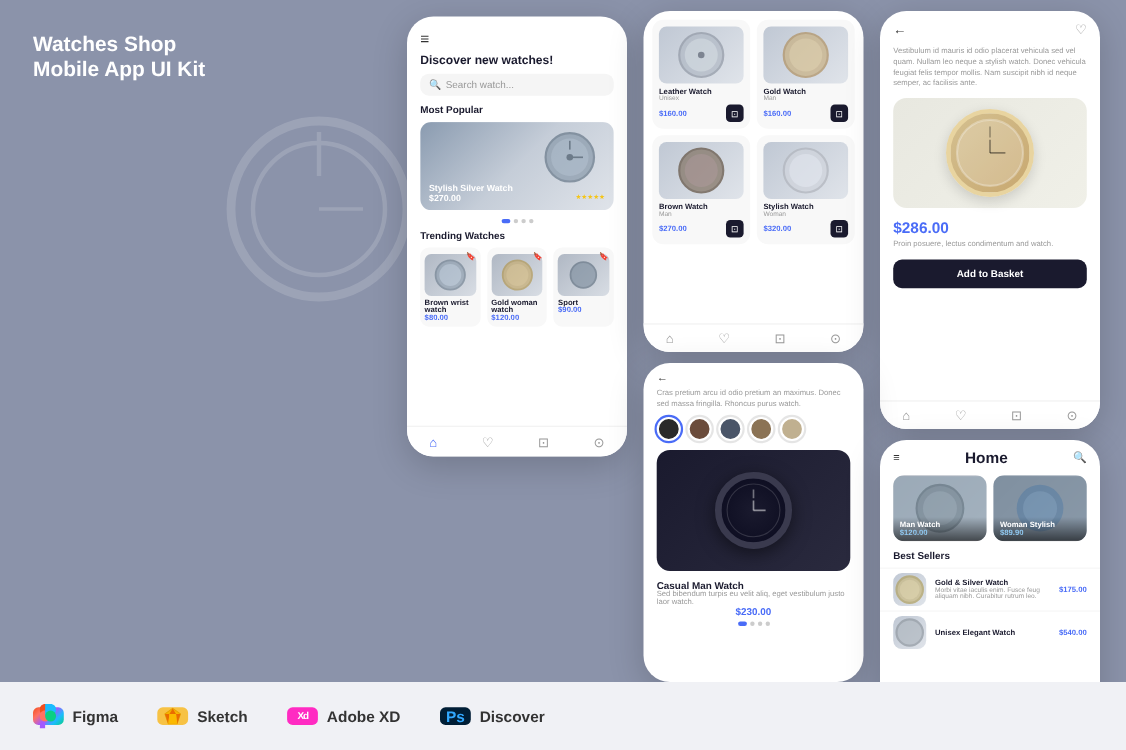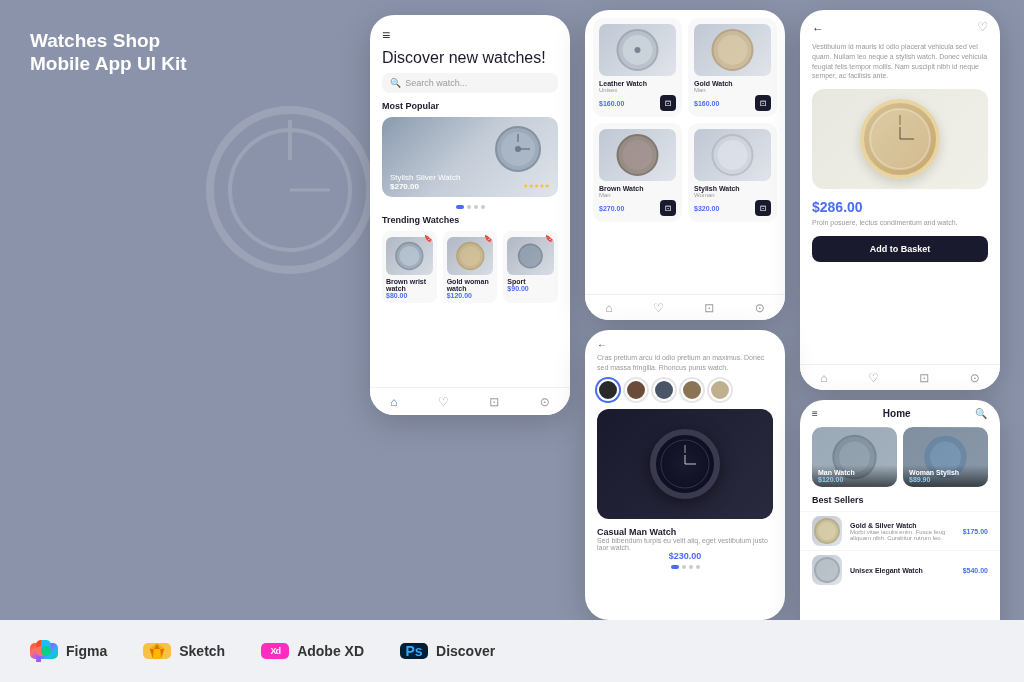--- a/index.html
+++ b/index.html
@@ -80,22 +80,22 @@
       height: 400px;
     }
     .phone1 .p-header {
       padding: 12px 12px 6px;
       display: flex;
       align-items: center;
     }
     .hamburger { font-size: 14px; color: #333; }
     .p-discover {
       padding: 0 12px 6px;
-      font-size: 16px;
-      font-weight: 400;
+      font-size: 11px;
+      font-weight: 700;
       color: #1a1a2e;
     }
     .p-search {
       margin: 0 12px 8px;
       background: #f5f5f5;
       border-radius: 8px;
       padding: 5px 8px;
       display: flex;
       align-items: center;
       gap: 4px;
@@ -122,21 +122,21 @@
       background: linear-gradient(135deg, #8a9bb0 0%, #c5cdd8 50%, #e0e4ea 100%);
       display: flex;
       align-items: flex-end;
       padding: 6px 8px;
     }
     .p-hero-overlay {
       position: absolute;
       bottom: 6px;
       left: 8px;
     }
-    .p-hero-name { font-size: 8px; font-weight: 400; color: white; text-align: center; }
+    .p-hero-name { font-size: 8px; font-weight: 700; color: white; text-align: center; }
     .p-hero-price { font-size: 8px; color: white; font-weight: 600; }
     .p-hero-stars {
       position: absolute;
       bottom: 8px;
       right: 8px;
       color: #f5c518;
       font-size: 6px;
     }
     .p-dots {
       display: flex;
@@ -366,21 +366,21 @@
       top: 400px;
       width: 200px;
       height: 270px;
     }
     .p5-header {
       padding: 8px 12px;
       display: flex;
       justify-content: space-between;
       align-items: center;
     }
-    .p5-home { font-size: 10px; font-weight: 700; color: #1a1a2e; text-align: center; flex: 1; }
+    .p5-home { font-size: 14px; font-weight: 700; color: #1a1a2e; text-align: center; flex: 1; }
     .p5-ham { font-size: 10px; color: #333; }
     .p5-search { font-size: 10px; color: #333; }
     .p5-grid {
       display: grid;
       grid-template-columns: 1fr 1fr;
       gap: 6px;
       padding: 0 12px 8px;
     }
     .p5-card {
       border-radius: 10px;

